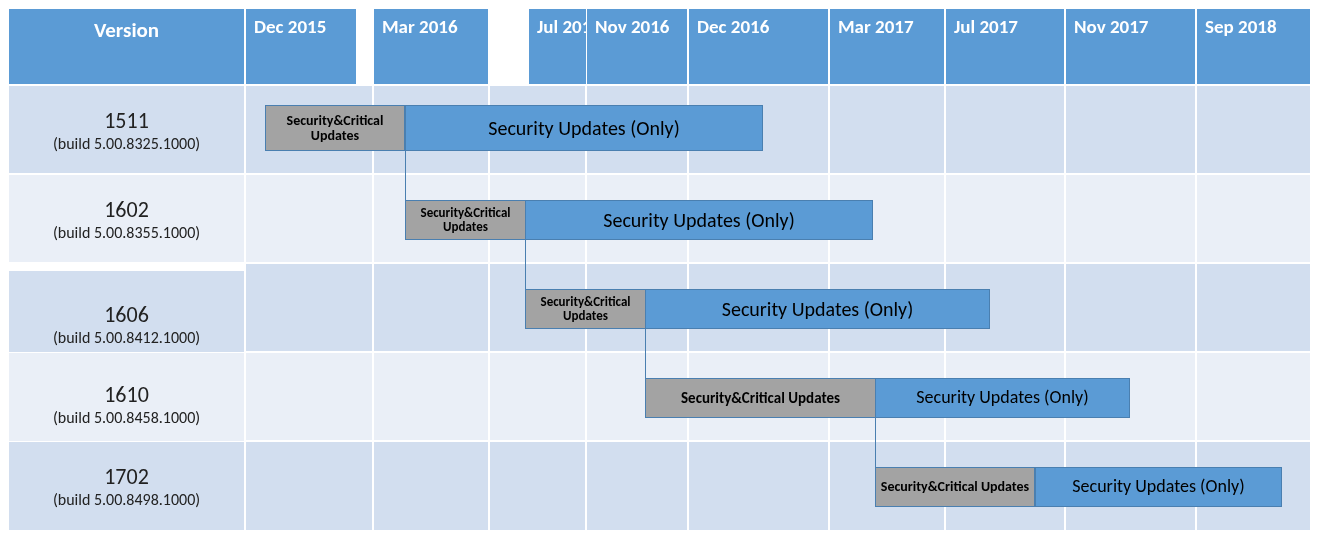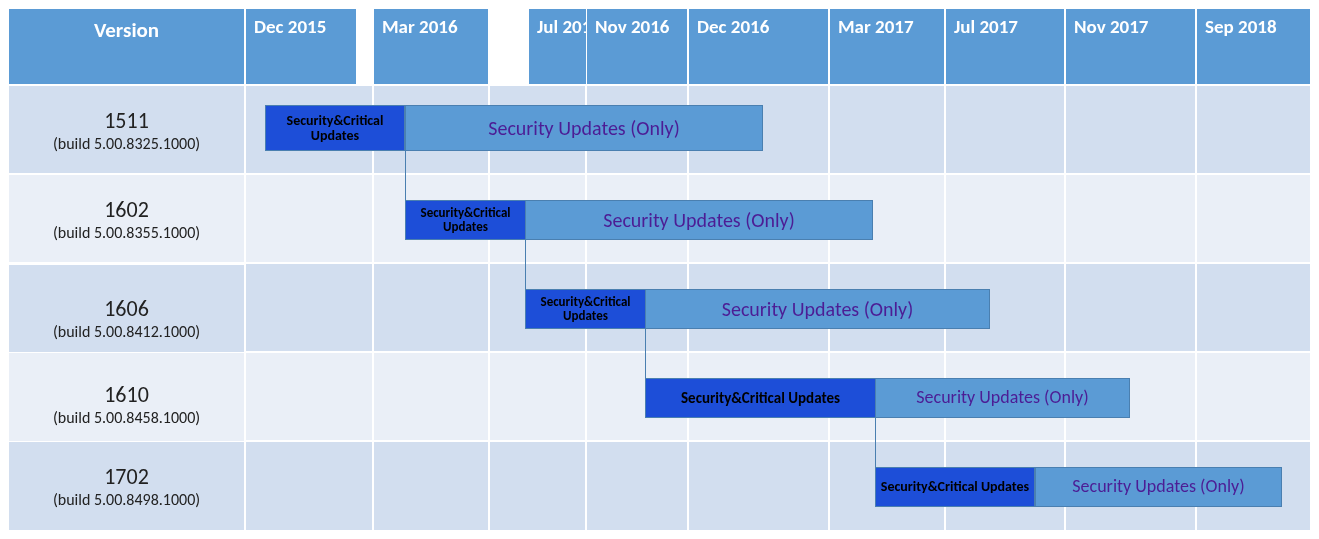--- a/index.html
+++ b/index.html
@@ -53,29 +53,29 @@
   .bar {
     position: absolute;
     display: flex;
     align-items: center;
     justify-content: center;
     text-align: center;
     line-height: 1.1;
     border: 1px solid #4a7fb0;
   }
   .bar.crit {
-    background: #1d4ed8;
+    background: #a3a3a3;
     color: #000;
     font-weight: 700;
     font-size: 14px;
     padding: 2px 4px;
   }
   .bar.sec {
     background: #5b9bd5;
-    color: #4c1d95;
+    color: #000000;
     font-size: 20px;
   }
   .vline {
     position: absolute;
     width: 0;
     border-left: 1px solid #4a7fb0;
   }
 </style>
 </head>
 <body>
@@ -114,21 +114,21 @@
   <div class="grid-cell body-cell alt" style="left:237px;top:166px;width:128px;height:89px;"></div>
   <div class="grid-cell body-cell alt" style="left:365px;top:166px;width:116px;height:89px;"></div>
   <div class="grid-cell body-cell alt" style="left:481px;top:166px;width:97px;height:89px;"></div>
   <div class="grid-cell body-cell alt" style="left:578px;top:166px;width:102px;height:89px;"></div>
   <div class="grid-cell body-cell alt" style="left:680px;top:166px;width:141px;height:89px;"></div>
   <div class="grid-cell body-cell alt" style="left:821px;top:166px;width:116px;height:89px;"></div>
   <div class="grid-cell body-cell alt" style="left:937px;top:166px;width:120px;height:89px;"></div>
   <div class="grid-cell body-cell alt" style="left:1057px;top:166px;width:131px;height:89px;"></div>
   <div class="grid-cell body-cell alt" style="left:1188px;top:166px;width:115px;height:89px;"></div>
 
-  <div class="grid-cell body-cell version-cell" style="left:0;top:256px;width:237px;height:108px;">
+  <div class="grid-cell body-cell version-cell" style="left:0;top:262px;width:237px;height:108px;">
     <div class="version-name">1606</div>
     <div class="version-build">(build 5.00.8412.1000)</div>
   </div>
   <div class="grid-cell body-cell" style="left:237px;top:255px;width:128px;height:89px;"></div>
   <div class="grid-cell body-cell" style="left:365px;top:255px;width:116px;height:89px;"></div>
   <div class="grid-cell body-cell" style="left:481px;top:255px;width:97px;height:89px;"></div>
   <div class="grid-cell body-cell" style="left:578px;top:255px;width:102px;height:89px;"></div>
   <div class="grid-cell body-cell" style="left:680px;top:255px;width:141px;height:89px;"></div>
   <div class="grid-cell body-cell" style="left:821px;top:255px;width:116px;height:89px;"></div>
   <div class="grid-cell body-cell" style="left:937px;top:255px;width:120px;height:89px;"></div>

